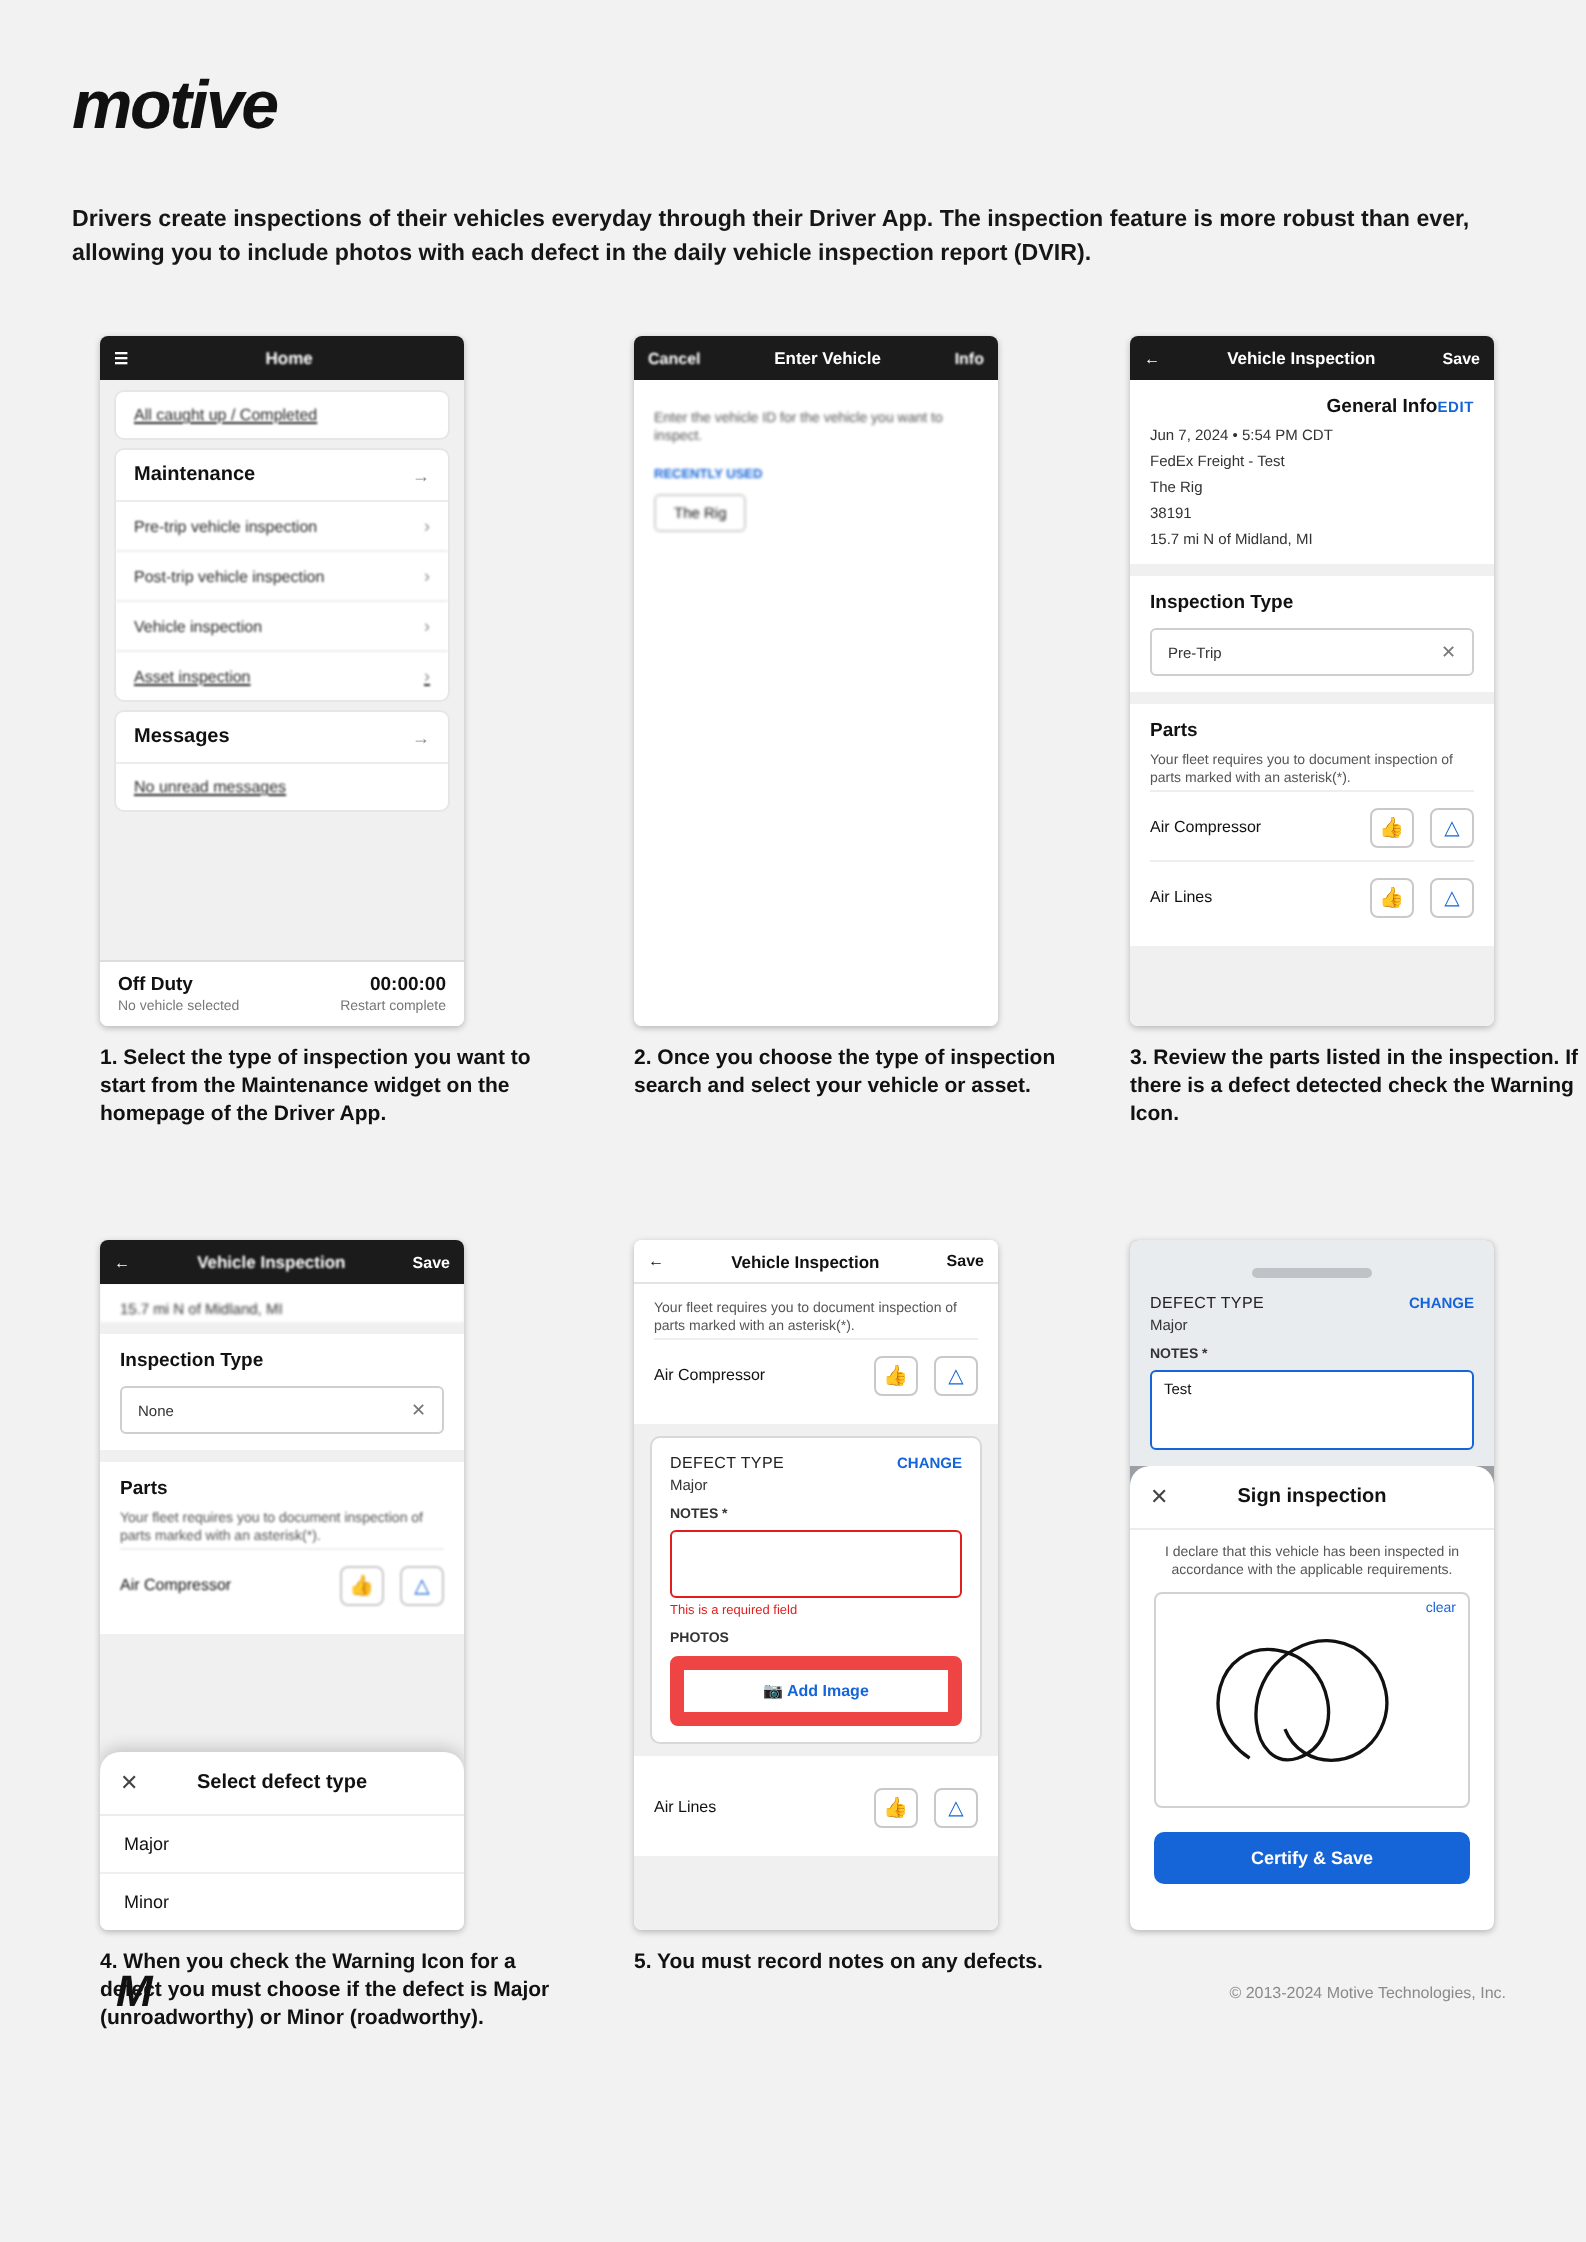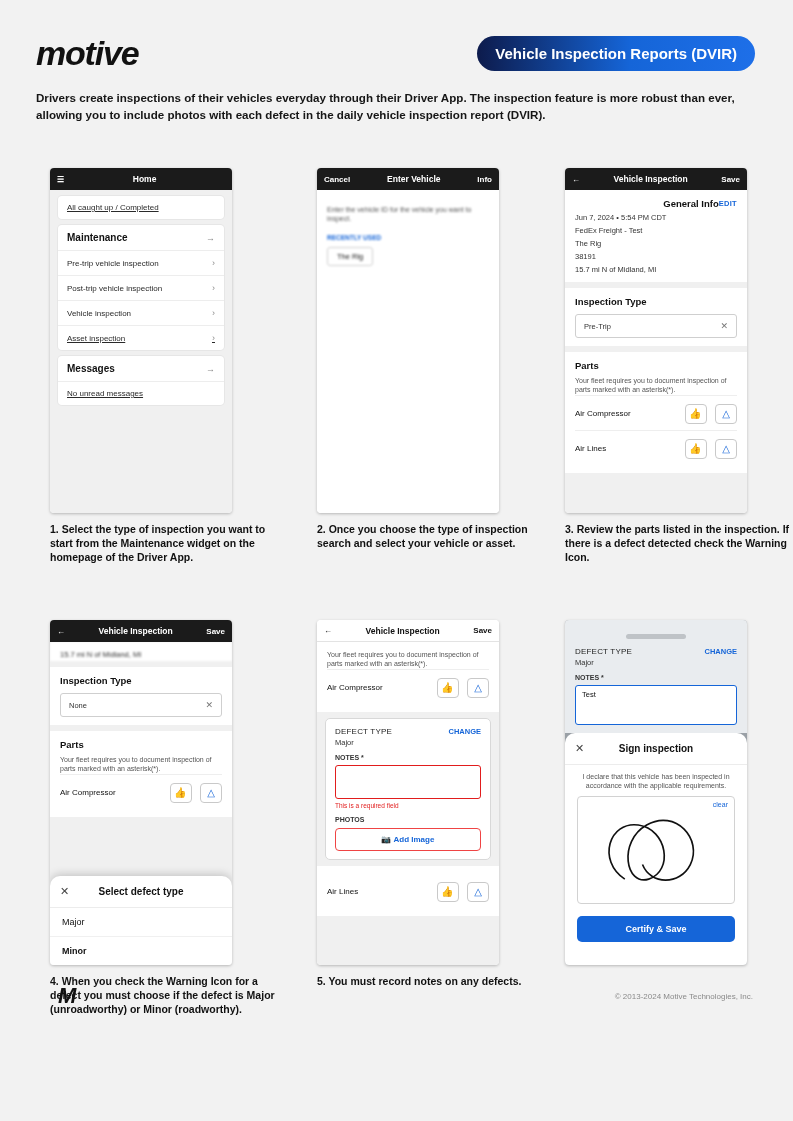--- a/index.html
+++ b/index.html
@@ -21,21 +21,21 @@
     font-style: italic; color: #111;
   }
   .title-pill {
     position: absolute; right: 38px; top: 36px;
     background: linear-gradient(90deg,#0d1b4c 0%, #1565d8 55%, #1e6fe8 100%);
     color: #fff; font-size: 15px; font-weight: 700;
     padding: 9px 18px; border-radius: 18px;
     white-space: nowrap;
   }
   .intro {
-    position: absolute; left: 36px; top: 90px; width: 740px;
+    position: absolute; left: 36px; top: 102px; width: 740px;
     font-size: 11.6px; line-height: 1.45; font-weight: 600; color: #161616;
   }
 
   
   .row { position: absolute; left: 0; width: 793px; }
   .row1 { top: 168px; }
   .row2 { top: 620px; }
   .cell { position: absolute; width: 230px; }
   .c1 { left: 50px; }
   .c2 { left: 317px; }
@@ -115,38 +115,38 @@
   
   .sheet {
     position:absolute; left:0; right:0; bottom:0; background:#fff;
     border-top-left-radius:10px; border-top-right-radius:10px;
     box-shadow: 0 -2px 8px rgba(0,0,0,.18);
   }
   .sheet-head { display:flex; align-items:center; padding:9px 10px; border-bottom:1px solid #ececec; }
   .sheet-x { font-size:11px; color:#444; width:18px; }
   .sheet-title { font-size:10px; font-weight:700; flex:1; text-align:center; margin-right:18px; }
   .sheet-item { padding:9px 12px; font-size:9px; border-bottom:1px solid #f0f0f0; }
-  .sheet-item:last-child { border-bottom:none;font-weight:bold; }
+  .sheet-item:last-child { border-bottom:none; }
 
   
   .defect-card {
     margin: 6px 8px; border:1px solid #d8d8d8; border-radius:5px; background:#fff;
     padding: 8px 9px;
   }
   .dc-head { display:flex; justify-content:space-between; align-items:center; }
   .dc-label { font-size: 8px; font-weight:400; color:#222; letter-spacing:.2px; }
   .dc-change { font-size: 7.5px; font-weight:700; color:#1565d8; }
   .dc-val { font-size: 7.5px; color:#333; margin-top:2px; }
   .dc-sub { font-size: 7px; font-weight:700; color:#333; margin-top:7px; }
   .textarea {
     margin-top:4px; height: 34px; border:1px solid #e11d1d; border-radius:3px; background:#fff;
   }
   .err { font-size:6.5px; color:#e11d1d; margin-top:3px; }
   .addimg {
-    margin-top:5px; border:1px solid #ef4444; border-radius:4px; padding:6px;
+    margin-top:5px; border:7px solid #ef4444; border-radius:4px; padding:6px;
     text-align:center; font-size:8px; color:#1565d8; font-weight:600;
   }
 
   
   .phone-6-bg { background:#9aa0a6; height:100%; position:relative; }
   .p6-top {
     background:#e9ecef; margin:0; padding: 10px 10px 8px 10px;
   }
   .p6-notch { width:60px; height:5px; background:#bfc3c7; border-radius:3px; margin:4px auto 8px auto; }
   .signsheet {
@@ -172,21 +172,20 @@
   .copyright {
     position:absolute; right:40px; bottom:36px; font-size:8px; color:#8a8a8a;
   }
 </style>
 </head>
 <body>
 
 <div class="page">
 
   <div class="logo">motive</div>
-  <div class="title-pill">Vehicle Inspection Reports (DVIR)</div>
   <div class="intro">Drivers create inspections of their vehicles everyday through their Driver App. The inspection feature is more robust than ever, allowing you to include photos with each defect in the daily vehicle inspection report (DVIR).</div>
 
   <div class="row row1">
 
     <div class="cell c1">
       <div class="phone">
         <div class="navbar">
           <span class="nb-side">☰</span>
           <span class="nb-center blur">Home</span>
           <span class="nb-side"></span>
@@ -224,20 +223,30 @@
           <div class="card">
             <div class="card-row">
               <span class="card-title">Messages</span>
               <span class="chev">→</span>
             </div>
             <div class="card-row blur">
               <span>No unread messages</span>
             </div>
           </div>
 
+          <div class="statusbar">
+            <div>
+              <div class="sb-l">Off Duty</div>
+              <div class="sb-sub">No vehicle selected</div>
+            </div>
+            <div class="sb-r">
+              <div class="sb-l">00:00:00</div>
+              <div class="sb-sub">Restart complete</div>
+            </div>
+          </div>
         </div>
       </div>
       <div class="caption">1. Select the type of inspection you want to start from the Maintenance widget on the homepage of the Driver App.</div>
     </div>
 
     <div class="cell c2">
       <div class="phone">
         <div class="navbar">
           <span class="nb-side blur">Cancel</span>
           <span class="nb-center">Enter Vehicle</span>

